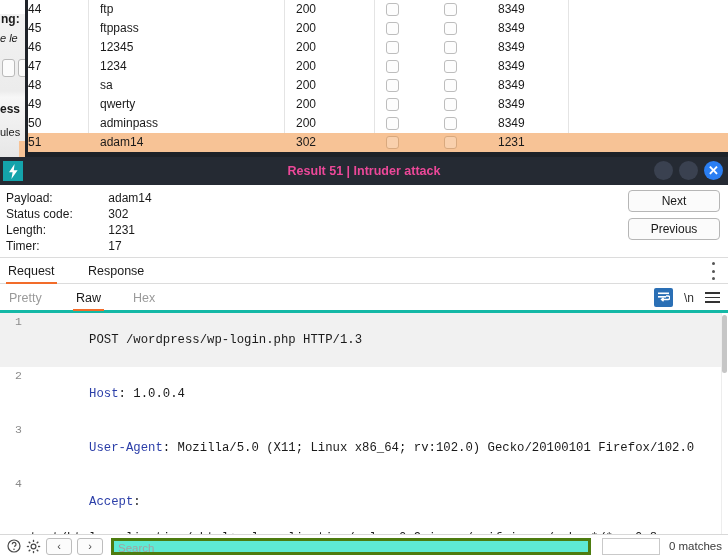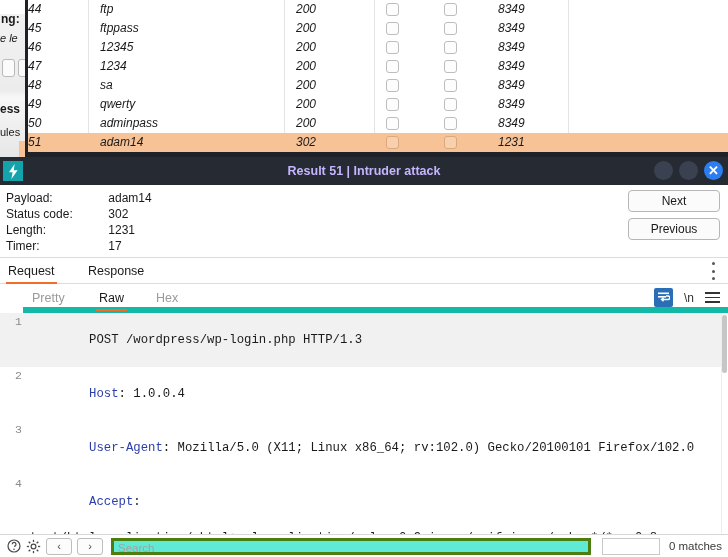--- a/index.html
+++ b/index.html
@@ -25,21 +25,21 @@
   .bg-sliver .sbox { position: absolute; top: 45px; width: 13px; height: 18px; border: 1px solid #b9b9b9; border-radius: 3px; background: #fbfbfb; }
   .bg-sliver .sbox.a { left: 2px; }
   .bg-sliver .sbox.b { left: 18px; }
   .bg-sliver .hl-mark { position: absolute; left: 19px; top: 127px; width: 6px; height: 19px; background: #f7c396; }
   .bg-divider { position: absolute; left: 25px; top: 0; width: 3px; height: 160px; background: #1e2228; }
 
   .tbl { position: absolute; left: 28px; top: 0; width: 700px; height: 160px; background: #ffffff; }
   .trow { position: relative; height: 19px; line-height: 19px; white-space: nowrap; }
   .trow.sel { background: #f7c396; }
   .trow.clip { overflow: hidden; }
-  .tcell { position: absolute; top: 0; font-size: 12px; color: #1a1a1a; font-style: italic; }
+  .tcell { position: absolute; top: 0; font-size: 12px; color: #1a1a1a; }
   .c-id   { left: 0px; }
   .c-pl   { left: 72px; }
   .c-st   { left: 268px; }
   .c-len  { left: 470px; }
   .cbx { position: absolute; width: 13px; height: 13px; top: 3px; border: 1px solid #bdbdbd; border-radius: 3px; background: #fdfdfd; }
   .cbx.k1 { left: 358px; }
   .cbx.k2 { left: 416px; }
   .trow.sel .cbx { border-color: #d9a97e; background: #f9d0ad; }
   .vline { position: absolute; top: 0; width: 1px; height: 160px; background: #e4e4e4; }
   .vline.v1 { left: 60px; }
@@ -49,21 +49,21 @@
   .bg-bottom-shadow { position: absolute; left: 25px; top: 152px; width: 703px; height: 8px; background: #1e2228; }
 
   
   .dialog { position: absolute; left: 0; top: 157px; width: 728px; height: 400px; background: #ffffff;
             display: flex; flex-direction: column; }
   .titlebar { position: relative; height: 28px; background: #252a33; flex: 0 0 28px; }
   .tb-icon { position: absolute; left: 3px; top: 4px; width: 20px; height: 20px; background: #14a3ab;
              display: flex; align-items: center; justify-content: center; }
   .tb-icon svg { display: block; }
   .tb-title { position: absolute; left: 0; top: 0; width: 728px; height: 28px; line-height: 28px;
-              text-align: center; color: #c4b5fd; font-size: 12.5px; font-weight: bold; }
+              text-align: center; color: #ec4899; font-size: 12.5px; font-weight: bold; }
   .tb-btns { position: absolute; right: 5px; top: 4px; display: flex; gap: 6px; align-items: center; }
   .tb-btn { width: 19px; height: 19px; border-radius: 50%; background: #3a4150; }
   .tb-btn.close { background: #2a7ef2; display: flex; align-items: center; justify-content: center; }
   .tb-btn.close span { color: #ffffff; font-size: 13px; font-weight: bold; line-height: 1; }
 
   
   .info { position: relative; flex: 0 0 72px; padding: 5px 11px 0 6px; }
   .info-row { height: 16px; line-height: 16px; font-size: 12px; white-space: nowrap; }
   .info-label { display: inline-block; width: 99px; color: #1a1a1a; }
   .info-value { color: #1a1a1a; }
@@ -76,21 +76,21 @@
               background: #ffffff; }
   .mt-item { position: absolute; top: 0; height: 26px; line-height: 26px; font-size: 12.5px; color: #1a1a1a; }
   .mt-item.a { left: 8px; }
   .mt-item.b { left: 88px; }
   .mt-item.active::after { content: ""; position: absolute; left: -2px; right: -2px; bottom: 0; height: 2px; background: #f26c2a; }
   .kebab { position: absolute; right: 9px; top: 4px; width: 12px; height: 18px;
            display: flex; flex-direction: column; justify-content: space-between; align-items: center; }
   .kebab i { width: 3px; height: 3px; background: #555; border-radius: 50%; display: block; }
 
   
-  .subtabs { position: relative; flex: 0 0 29px; background: #ffffff; border-bottom: 6px solid #14b8a6; margin-left: 23px; }
+  .subtabs { position: relative; flex: 0 0 29px; background: #ffffff; border-bottom: 3px solid #14b8a6; }
   .st-item { position: absolute; top: 2px; height: 25px; line-height: 25px; font-size: 12.5px; color: #9a9a9a; }
   .st-item.active { color: #1a1a1a; }
   .st-item.active::after { content: ""; position: absolute; left: -3px; right: -3px; bottom: 0; height: 2px; background: #f26c2a; }
   .st-a { left: 9px; }
   .st-b { left: 76px; }
   .st-c { left: 133px; }
   .st-tools { position: absolute; right: 8px; top: 4px; display: flex; align-items: center; gap: 11px; }
   .wrap-ico { width: 19px; height: 19px; background: #2a6fb5; border-radius: 2px; display: flex; align-items: center; justify-content: center; }
   .nl-ico { font-size: 12px; color: #333; font-family: "Liberation Sans", sans-serif; }
   .ham-ico { width: 15px; height: 11px; display: flex; flex-direction: column; justify-content: space-between; }

